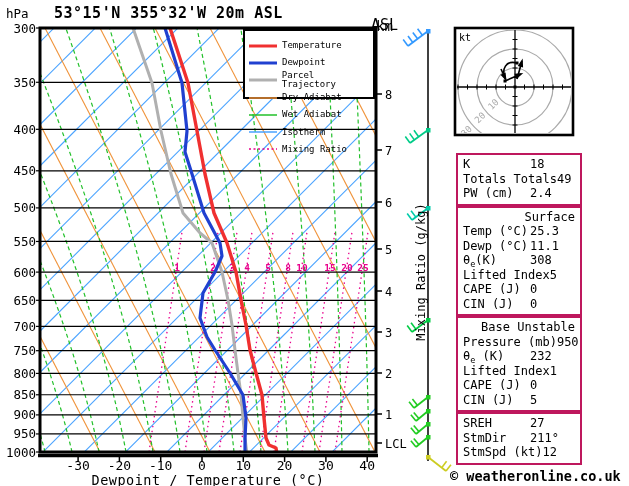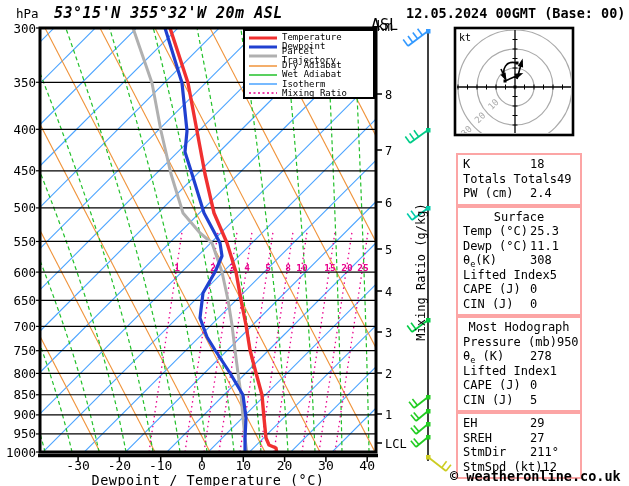--- a/index.html
+++ b/index.html
@@ -1,37 +1,37 @@
 <!DOCTYPE html>
 <html><head>
 <meta charset="utf-8">
 <style>
   html,body{margin:0;padding:0;background:#fff;}
   *{box-sizing:border-box;}
   #root{position:relative;width:629px;height:486px;background:#fff;overflow:hidden;
         font-family:"DejaVu Sans Mono", monospace;color:#000;}
   .abs{position:absolute;white-space:nowrap;}
-  .hpa{left:16px;top:6px;font-size:12.5px;}
-  .title{left:54px;top:4px;font-size:15px;font-weight:bold;letter-spacing:.5px;font-style:italic;}
+  .hpa{left:6px;top:6px;font-size:12.5px;}
+  .title{left:54px;top:4px;font-size:15px;font-weight:bold;letter-spacing:.5px;}
   .datetime{left:406px;top:5px;font-size:13.5px;font-weight:bold;}
   .km{left:376px;top:18px;font-size:14px;}
   .asl{left:371px;top:16px;font-size:15px;}
   .xlabel{left:40px;top:472px;width:336px;text-align:center;font-size:13.5px;letter-spacing:.5px;}
   .mrlabel{left:421px;top:272px;transform:translate(-50%,-50%) rotate(-90deg);font-size:12px;}
   .footer{left:450px;top:468px;font-size:13.5px;font-weight:bold;}
   svg text{font-family:"DejaVu Sans Mono", monospace;}
   #skewt-svg{position:absolute;left:0;top:0;}
   #legend{position:absolute;left:243px;top:29px;width:132px;height:70px;border:2px solid #000;
           background:#fff;padding:2px 0 0 3px;}
-  .lg-row{display:flex;align-items:center;height:9.3px;}
+  .lg-row{display:flex;align-items:center;height:9.3px;margin-top:8px;}
   .lg-row span{font-size:9px;margin-left:4px;line-height:9px;}
   #panel{position:absolute;left:456px;top:153px;width:126px;}
-  .pbox{border:2px solid #fca5a5;background:#fff;padding:2px 0 3px 5px;margin-top:0;}
+  .pbox{border:2px solid #be185d;background:#fff;padding:2px 0 3px 5px;margin-top:0;}
   .pbox + .pbox{margin-top:0px;border-top-width:2px;}
-  .ptitle{text-align:center;font-size:12px;height:14.5px;padding-right:5px;}
+  .ptitle{text-align:right;font-size:12px;height:14.5px;padding-right:5px;}
   .prow{font-size:12px;height:14.5px;}
   .prow .pl{display:inline-block;min-width:67px;}
   .prow sub{font-size:8.5px;}
 </style>
 </head>
 <body>
 
 <div id="root">
   <svg id="skewt-svg" width="629" height="486" viewBox="0 0 629 486">
       <defs>
@@ -321,21 +321,20 @@
           <polygon points="506.525911693322,81.27980376293776 500.4844317215369,74.67749206546999 505.5911921505175,72.37944987242874" fill="#000"></polygon>
           <rect x="513.5" y="85.5" width="3" height="3" fill="#000"></rect>
           <rect x="503.5" y="79.5" width="3" height="3" fill="#000"></rect>
           <rect x="515.5" y="61.5" width="3" height="3" fill="#000"></rect>
         </g>
         <text x="459" y="41" font-size="10">kt</text>
       </g>
     </svg>
   <span class="abs hpa">hPa</span>
   <span class="abs title">53°15'N 355°32'W 20m ASL</span>
-  <span class="abs datetime">12.05.2024 00GMT (Base: 00)</span>
   <span class="abs km">km</span>
   <span class="abs asl">ASL</span>
   <div id="legend">
       <div class="lg-row">
         <svg width="30" height="8">
           <line x1="1" y1="4" x2="29" y2="4" stroke="#f03030" stroke-width="3"></line>
         </svg>
         <span>Temperature</span>
       </div>
       <div class="lg-row">
@@ -386,28 +385,27 @@
       <div class="pbox">
         <div class="ptitle">Surface</div>
         <div class="prow"><span class="pl">Temp (°C)</span><span>25.3</span></div>
         <div class="prow"><span class="pl">Dewp (°C)</span><span>11.1</span></div>
         <div class="prow"><span class="pl">θ<sub>e</sub>(K)</span><span>308</span></div>
         <div class="prow"><span class="pl">Lifted Index</span><span>5</span></div>
         <div class="prow"><span class="pl">CAPE (J)</span><span>0</span></div>
         <div class="prow"><span class="pl">CIN (J)</span><span>0</span></div>
       </div>
       <div class="pbox">
-        <div class="ptitle">Most Hodograph</div>
+        <div class="ptitle">Base Unstable</div>
         <div class="prow"><span class="pl">Pressure (mb)</span><span>950</span></div>
-        <div class="prow"><span class="pl">θ<sub>e</sub> (K)</span><span>278</span></div>
+        <div class="prow"><span class="pl">θ<sub>e</sub> (K)</span><span>232</span></div>
         <div class="prow"><span class="pl">Lifted Index</span><span>1</span></div>
         <div class="prow"><span class="pl">CAPE (J)</span><span>0</span></div>
         <div class="prow"><span class="pl">CIN (J)</span><span>5</span></div>
       </div>
       <div class="pbox">
-        <div class="prow"><span class="pl">EH</span><span>29</span></div>
         <div class="prow"><span class="pl">SREH</span><span>27</span></div>
         <div class="prow"><span class="pl">StmDir</span><span>211°</span></div>
         <div class="prow"><span class="pl">StmSpd (kt)</span><span>12</span></div>
       </div>
     </div>
   <div class="abs footer">© weatheronline.co.uk</div>
 </div>
 
 </body></html>

